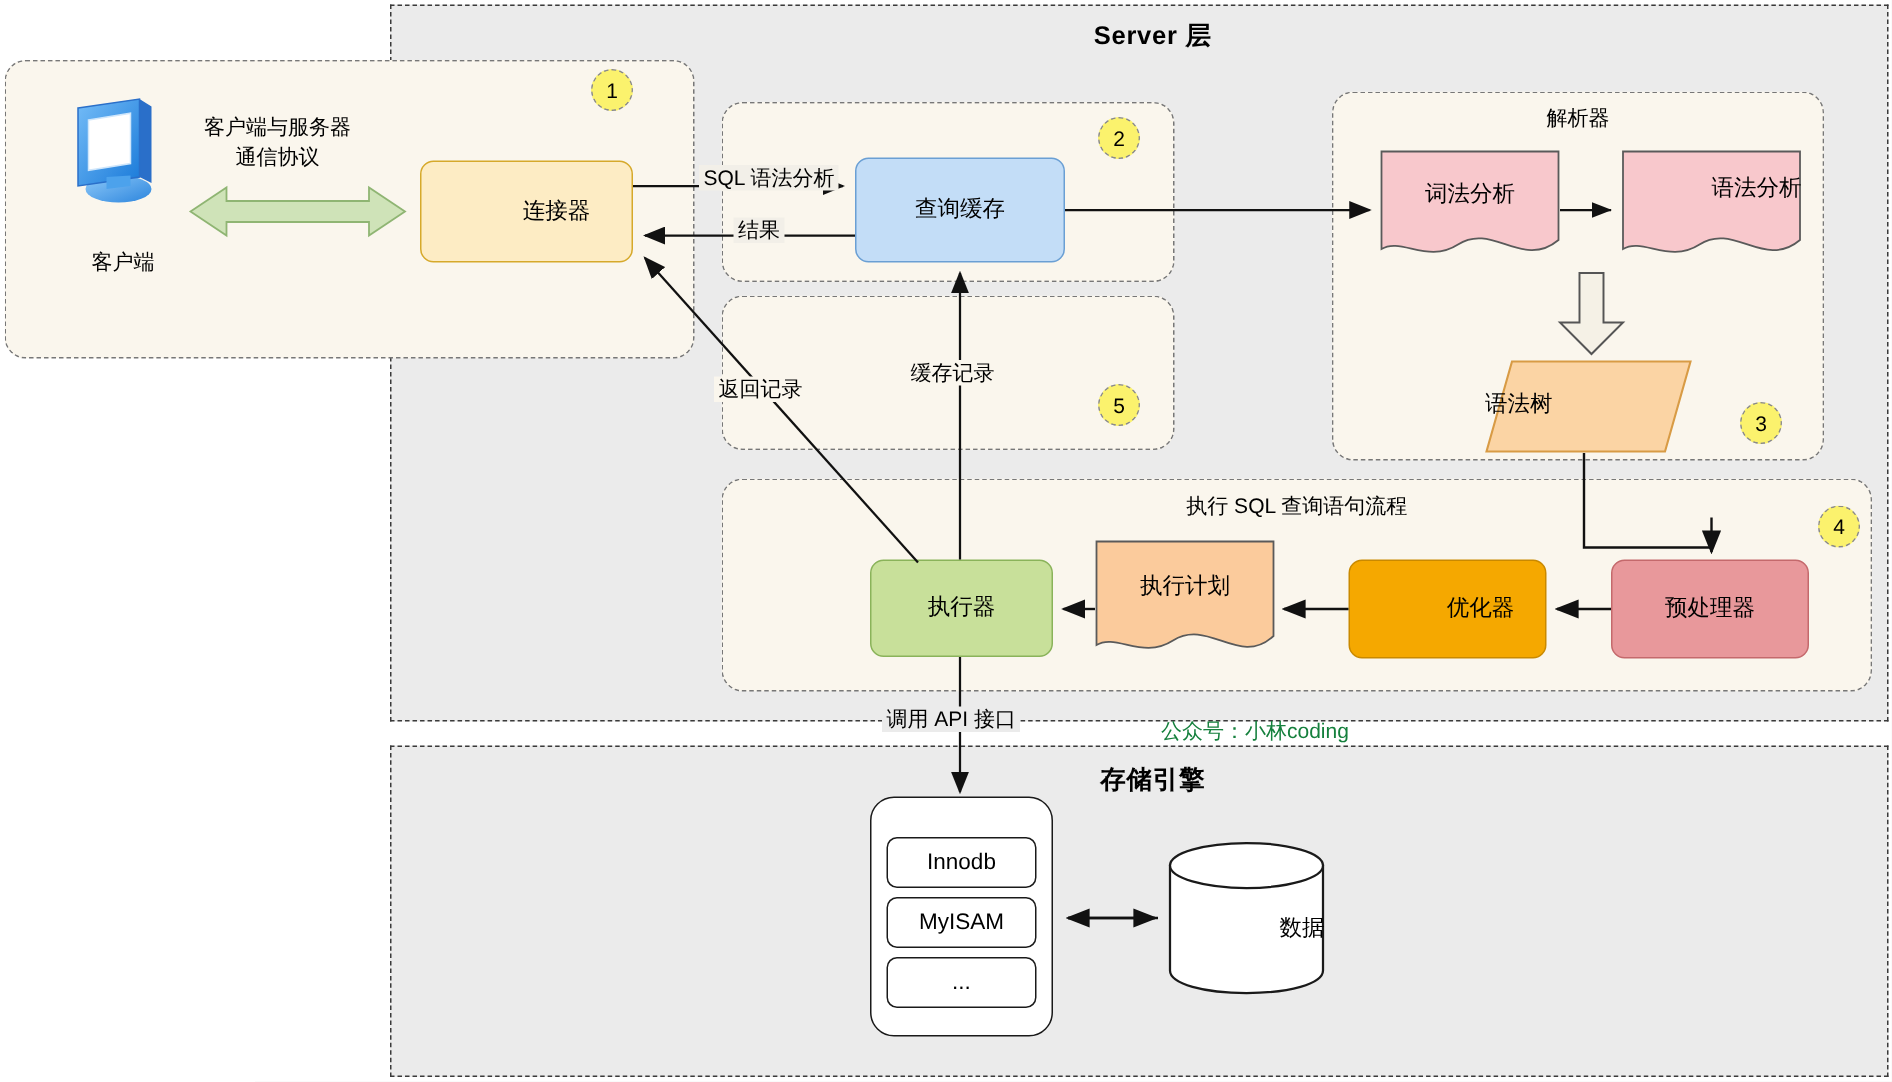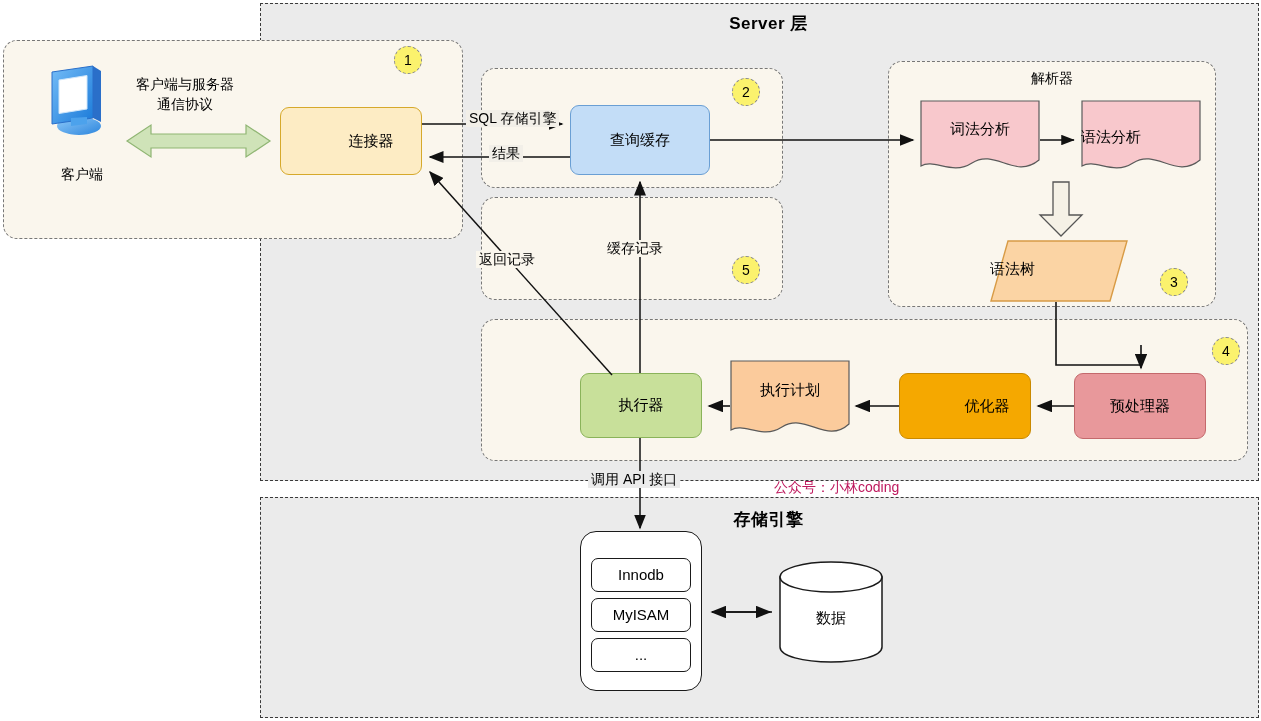--- a/index.html
+++ b/index.html
@@ -50,21 +50,21 @@
 
   
   .elabel{
     position:absolute;font-size:14px;background:#f7f4ec;
     padding:0 3px;white-space:nowrap;line-height:1.2;
   }
   .elabel.ongrey{background:#ebebeb;}
   .elabel.plainbg{background:#faf6ed;}
 
   .watermark{
-    position:absolute;font-size:14px;color:#be185d;white-space:nowrap;
+    position:absolute;font-size:14px;color:#15803d;white-space:nowrap;
   }
   .cap{
     position:absolute;font-size:14px;text-align:center;white-space:nowrap;
   }
   svg{position:absolute;left:0;top:0;overflow:visible;}
 </style>
 </head>
 <body>
 
 <div id="stage">
@@ -145,37 +145,38 @@
     <svg width="120" height="75" viewBox="0 0 120 75">
       <path d="M1 1 H119 V60 C95 80 75 48 52 63 C32 76 14 58 1 66 Z" fill="#f8c8cc" stroke="#5a5a5a" stroke-width="1.2"></path>
     </svg>
     <div class="abs" style="left:0;top:20px;width:120px;text-align:center;font-size:15px;">词法分析</div>
   </div>
 
   <div class="abs" style="left:1081px;top:100px;width:120px;height:75px;">
     <svg width="120" height="75" viewBox="0 0 120 75">
       <path d="M1 1 H119 V60 C95 80 75 48 52 63 C32 76 14 58 1 66 Z" fill="#f8c8cc" stroke="#5a5a5a" stroke-width="1.2"></path>
     </svg>
-    <div class="abs" style="left:0;top:28px;width:120px;text-align:left;font-size:15px;">语法分析</div>
+    <div class="abs" style="left:0;top:16px;width:120px;text-align:right;font-size:15px;">语法分析</div>
   </div>
 
   <div class="abs" style="left:1039px;top:182px;width:44px;height:55px;">
     <svg width="44" height="55" viewBox="0 0 44 55">
       <path d="M14 0 L30 0 L30 33 L43 33 L22 54 L1 33 L14 33 Z" fill="#f5f1e6" stroke="#555" stroke-width="1.3"></path>
     </svg>
   </div>
 
   <div class="abs" style="left:990px;top:240px;width:138px;height:62px;">
     <svg width="138" height="62" viewBox="0 0 138 62">
       <path d="M18 1 H137 L120 61 H1 Z" fill="#fbd4a4" stroke="#d89b45" stroke-width="1.4"></path>
     </svg>
     <div class="abs" style="left:0;top:20px;width:138px;font-size:15px;">语法树</div>
   </div>
 
   <div class="abs group" style="left:481px;top:319px;width:767px;height:142px;">
+    <div class="group-title" style="top:9px;">执行 SQL 查询语句流程</div>
     <div class="abs badge" style="left:730px;top:17px;">
       <span>4</span>
     </div>
   </div>
 
   <div class="abs" style="left:730px;top:360px;width:120px;height:80px;">
     <svg width="120" height="80" viewBox="0 0 120 80">
       <path d="M1 1 H119 V64 C96 85 76 52 52 67 C32 80 14 62 1 70 Z" fill="#fbcb9c" stroke="#5a5a5a" stroke-width="1.2"></path>
     </svg>
     <div class="abs" style="left:0;top:21px;width:120px;text-align:center;font-size:15px;">执行计划</div>
@@ -203,21 +204,21 @@
   </div>
   <div class="abs node plain" style="left:591px;top:638px;width:100px;height:34px;">
     <span>...</span>
   </div>
 
   <div class="abs" style="left:779px;top:561px;width:104px;height:102px;">
     <svg width="104" height="102" viewBox="0 0 104 102">
       <path d="M1 16 V86 C1 95 24 101 52 101 C80 101 103 95 103 86 V16 Z" fill="#ffffff" stroke="#1a1a1a" stroke-width="1.5"></path>
       <ellipse cx="52" cy="16" rx="51" ry="15" fill="#ffffff" stroke="#1a1a1a" stroke-width="1.5"></ellipse>
     </svg>
-    <div class="abs" style="left:0;top:48px;width:104px;text-align:center;font-size:15px;">数据</div>
+    <div class="abs" style="left:0;top:48px;width:104px;text-align:right;font-size:15px;">数据</div>
   </div>
 
   <svg width="1261" height="721">
     <defs>
       <marker id="ah" markerWidth="10" markerHeight="8" refX="9" refY="4" orient="auto">
         <path d="M0 0 L10 4 L0 8 Z" fill="#111"></path>
       </marker>
       <marker id="ahs" markerWidth="9" markerHeight="7" refX="8.5" refY="3.5" orient="auto">
         <path d="M0 0 L9 3.5 L0 7 Z" fill="#111"></path>
       </marker>
@@ -243,21 +244,21 @@
     <line x1="640" y1="373" x2="640" y2="182" stroke="#111" stroke-width="1.5" marker-end="url(#ah)"></line>
 
     <line x1="612" y1="375" x2="430" y2="172" stroke="#111" stroke-width="1.5" marker-end="url(#ah)"></line>
 
     <line x1="640" y1="438" x2="640" y2="528" stroke="#111" stroke-width="1.5" marker-end="url(#ah)"></line>
 
     <line x1="712" y1="612" x2="770" y2="612" stroke="#111" stroke-width="1.6" marker-end="url(#ah)"></line>
     <line x1="772" y1="612" x2="712" y2="612" stroke="#111" stroke-width="1.6" marker-end="url(#ah)"></line>
   </svg>
 
-  <div class="elabel" style="left:466px;top:110px;background:#f2efe8;">SQL 存储引擎</div>
+  <div class="elabel" style="left:466px;top:110px;background:#f2efe8;">SQL 语法分析</div>
   <div class="elabel" style="left:489px;top:145px;background:#f2efe8;">结果</div>
   <div class="elabel plainbg" style="left:604px;top:240px;">缓存记录</div>
   <div class="elabel plainbg" style="left:476px;top:251px;">返回记录</div>
   <div class="elabel ongrey" style="left:588px;top:471px;">调用 API 接口</div>
 
   <div class="watermark" style="left:774px;top:479px;">公众号：小林coding</div>
 
 </div>
 
 </body></html>

